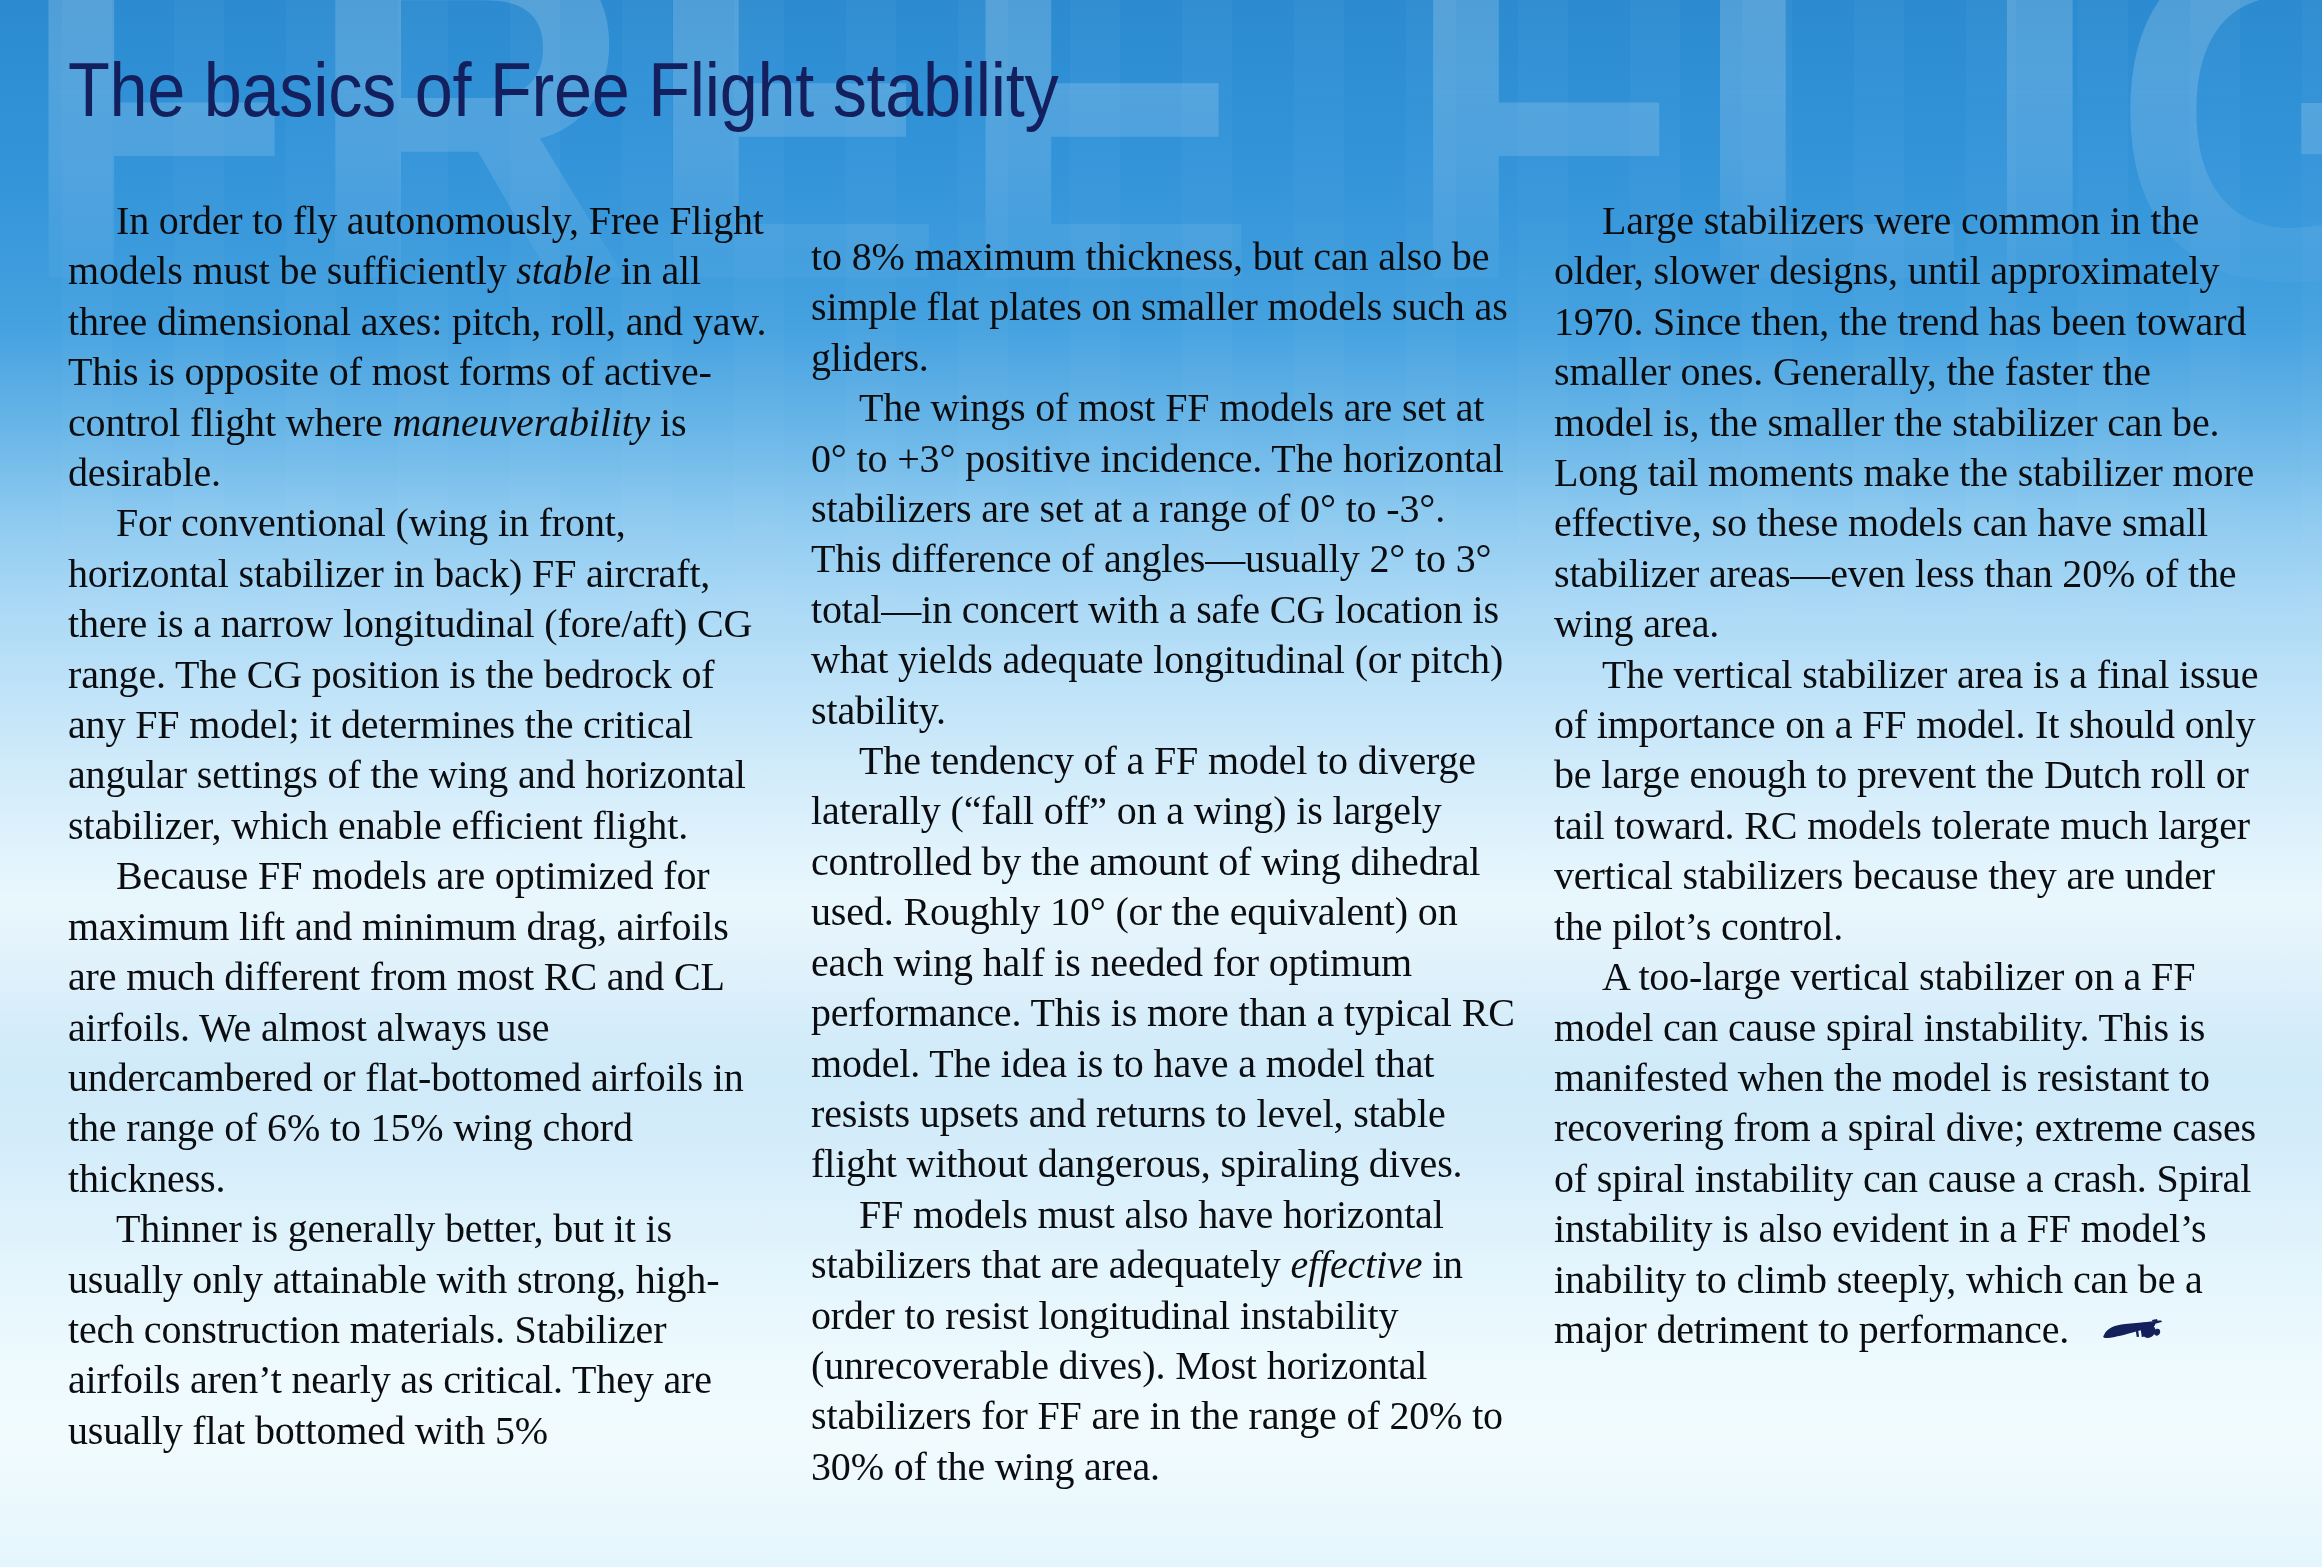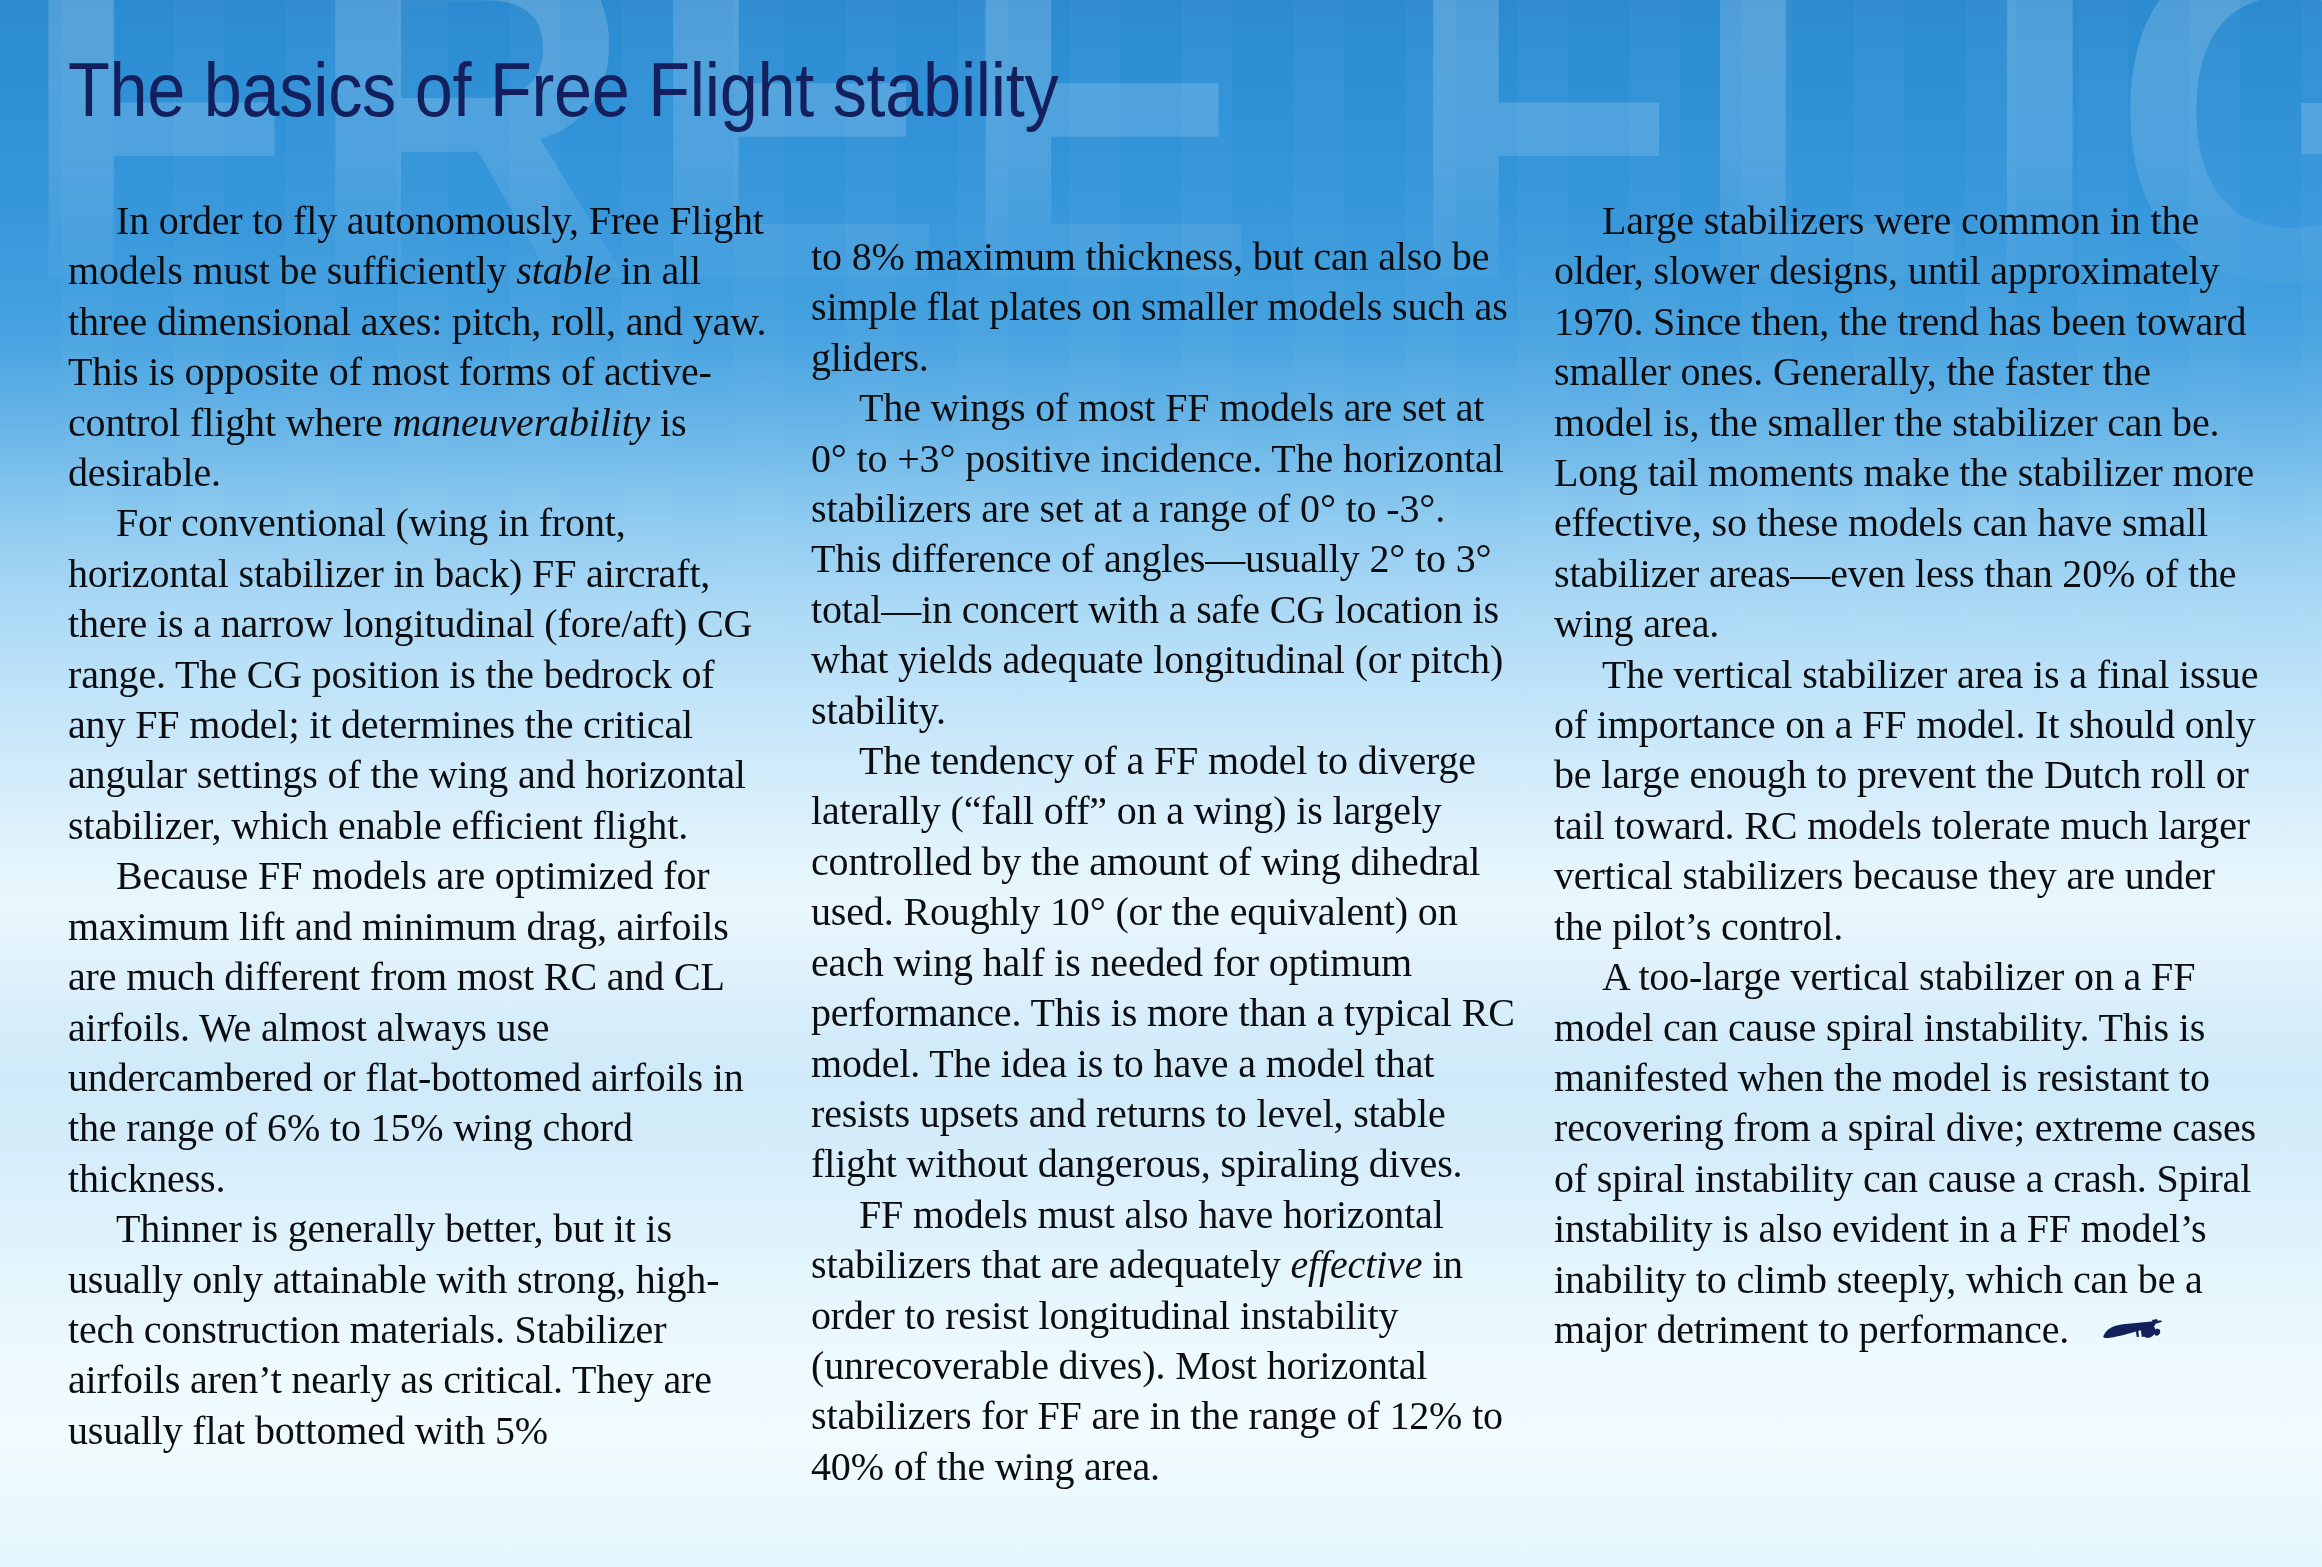--- a/index.html
+++ b/index.html
@@ -151,21 +151,21 @@
       <p><span>In order to fly autonomously, Free Flight models must be sufficiently </span><em>stable</em><span> in all three dimensional axes: pitch, roll, and yaw. This is opposite of most forms of active-control flight where </span><em>maneuverability</em><span> is desirable.</span></p>
       <p>For conventional (wing in front, horizontal stabilizer in back) FF aircraft, there is a narrow longitudinal (fore/aft) CG range. The CG position is the bedrock of any FF model; it determines the critical angular settings of the wing and horizontal stabilizer, which enable efficient flight.</p>
       <p>Because FF models are optimized for maximum lift and minimum drag, airfoils are much different from most RC and CL airfoils. We almost always use undercambered or flat-bottomed airfoils in the range of 6% to 15% wing chord thickness.</p>
       <p>Thinner is generally better, but it is usually only attainable with strong, high-tech construction materials. Stabilizer airfoils aren’t nearly as critical. They are usually flat bottomed with 5%</p>
     </div>
 
     <div class="col">
       <p class="cont">to 8% maximum thickness, but can also be simple flat plates on smaller models such as gliders.</p>
       <p>The wings of most FF models are set at 0° to +3° positive incidence. The horizontal stabilizers are set at a range of 0° to -3°. This difference of angles—usually 2° to 3° total—in concert with a safe CG location is what yields adequate longitudinal (or pitch) stability.</p>
       <p>The tendency of a FF model to diverge laterally (“fall off” on a wing) is largely controlled by the amount of wing dihedral used. Roughly 10° (or the equivalent) on each wing half is needed for optimum performance. This is more than a typical RC model. The idea is to have a model that resists upsets and returns to level, stable flight without dangerous, spiraling dives.</p>
-      <p><span>FF models must also have horizontal stabilizers that are adequately </span><em>effective</em><span> in order to resist longitudinal instability (unrecoverable dives). Most horizontal stabilizers for FF are in the range of 12% to 40% of the wing area.</span></p>
+      <p><span>FF models must also have horizontal stabilizers that are adequately </span><em>effective</em><span> in order to resist longitudinal instability (unrecoverable dives). Most horizontal stabilizers for FF are in the range of 20% to 30% of the wing area.</span></p>
     </div>
 
     <div class="col">
       <p>Large stabilizers were common in the older, slower designs, until approximately 1970. Since then, the trend has been toward smaller ones. Generally, the faster the model is, the smaller the stabilizer can be. Long tail moments make the stabilizer more effective, so these models can have small stabilizer areas—even less than 20% of the wing area.</p>
       <p>The vertical stabilizer area is a final issue of importance on a FF model. It should only be large enough to prevent the Dutch roll or tail toward. RC models tolerate much larger vertical stabilizers because they are under the pilot’s control.</p>
       <p><span>A too-large vertical stabilizer on a FF model can cause spiral instability. This is manifested when the model is resistant to recovering from a spiral dive; extreme cases of spiral instability can cause a crash. Spiral instability is also evident in a FF model’s inability to climb steeply, which can be a major detriment to performance. </span><span class="endmark"><svg viewBox="0 0 62 34" xmlns="http://www.w3.org/2000/svg">
               <g fill="#14205c">
                 <path d="M3 20 C6 13 14 10 24 9 L46 7 C50 6.5 53 7 54 8.5 C55 10 53.5 11.5 50 12.5 L26 19 C17 21.5 9 23 5 23 C2.5 23 1.5 22 3 20 Z"></path>
                 <path d="M30 9.5 L58 5.5 C60.5 5.2 61.5 6 60.5 7 L36 14 Z"></path>
                 <path d="M44 10 C47 8.5 51 9 53 11.5 C55.5 14.5 54.5 19 51 21.5 C48 23.7 44 23.2 42 20.5 C40 17.6 41 12 44 10 Z"></path>

